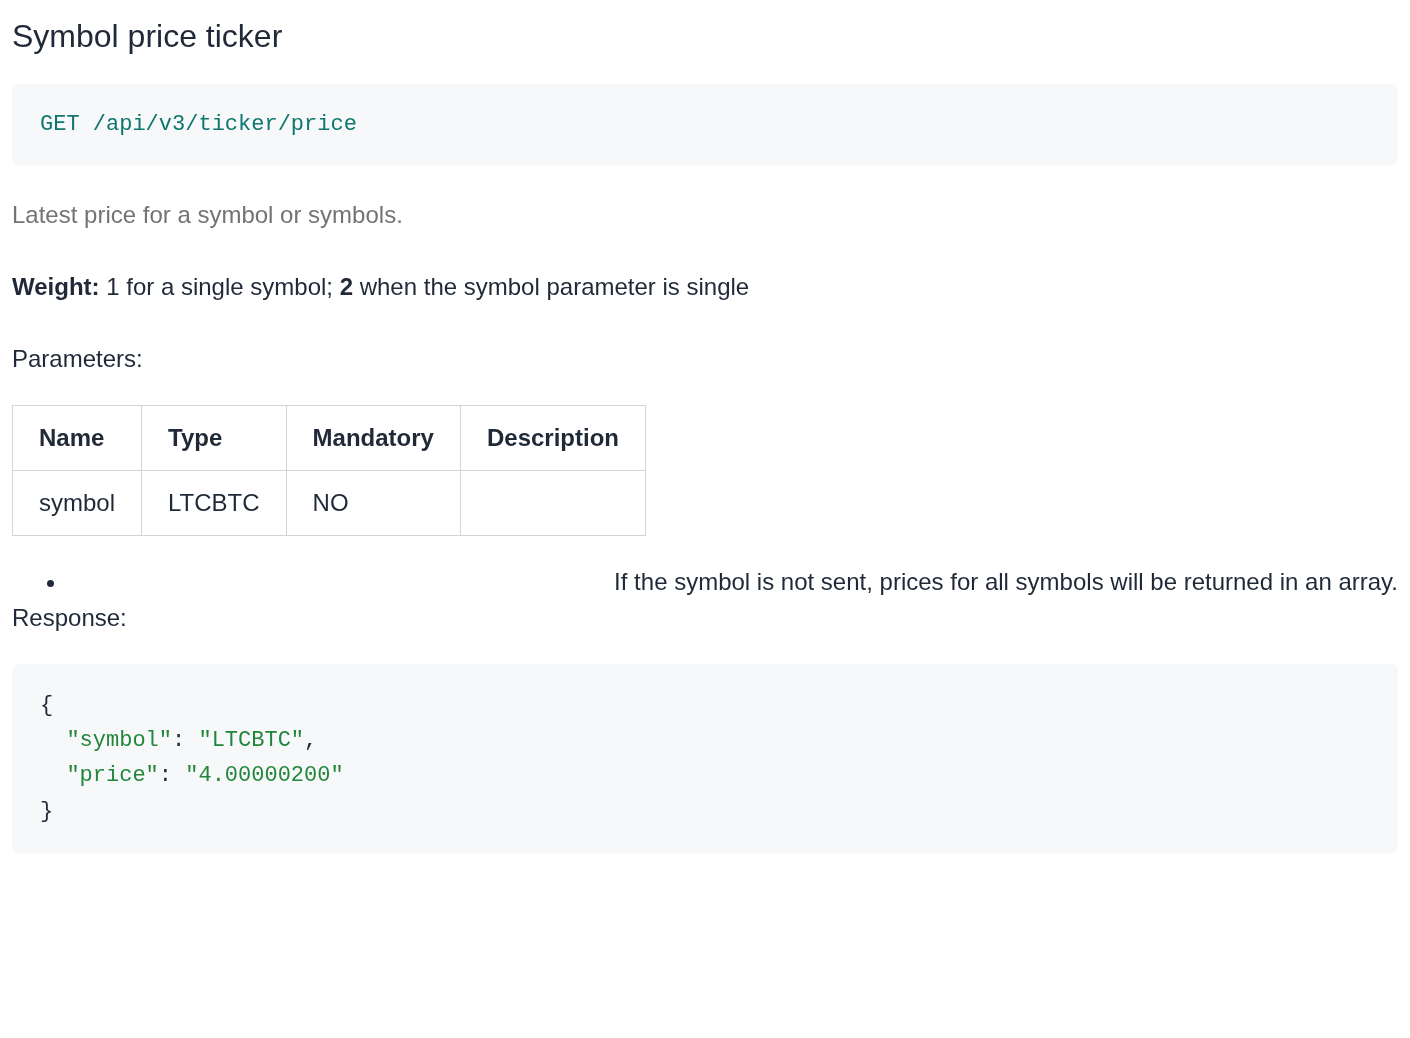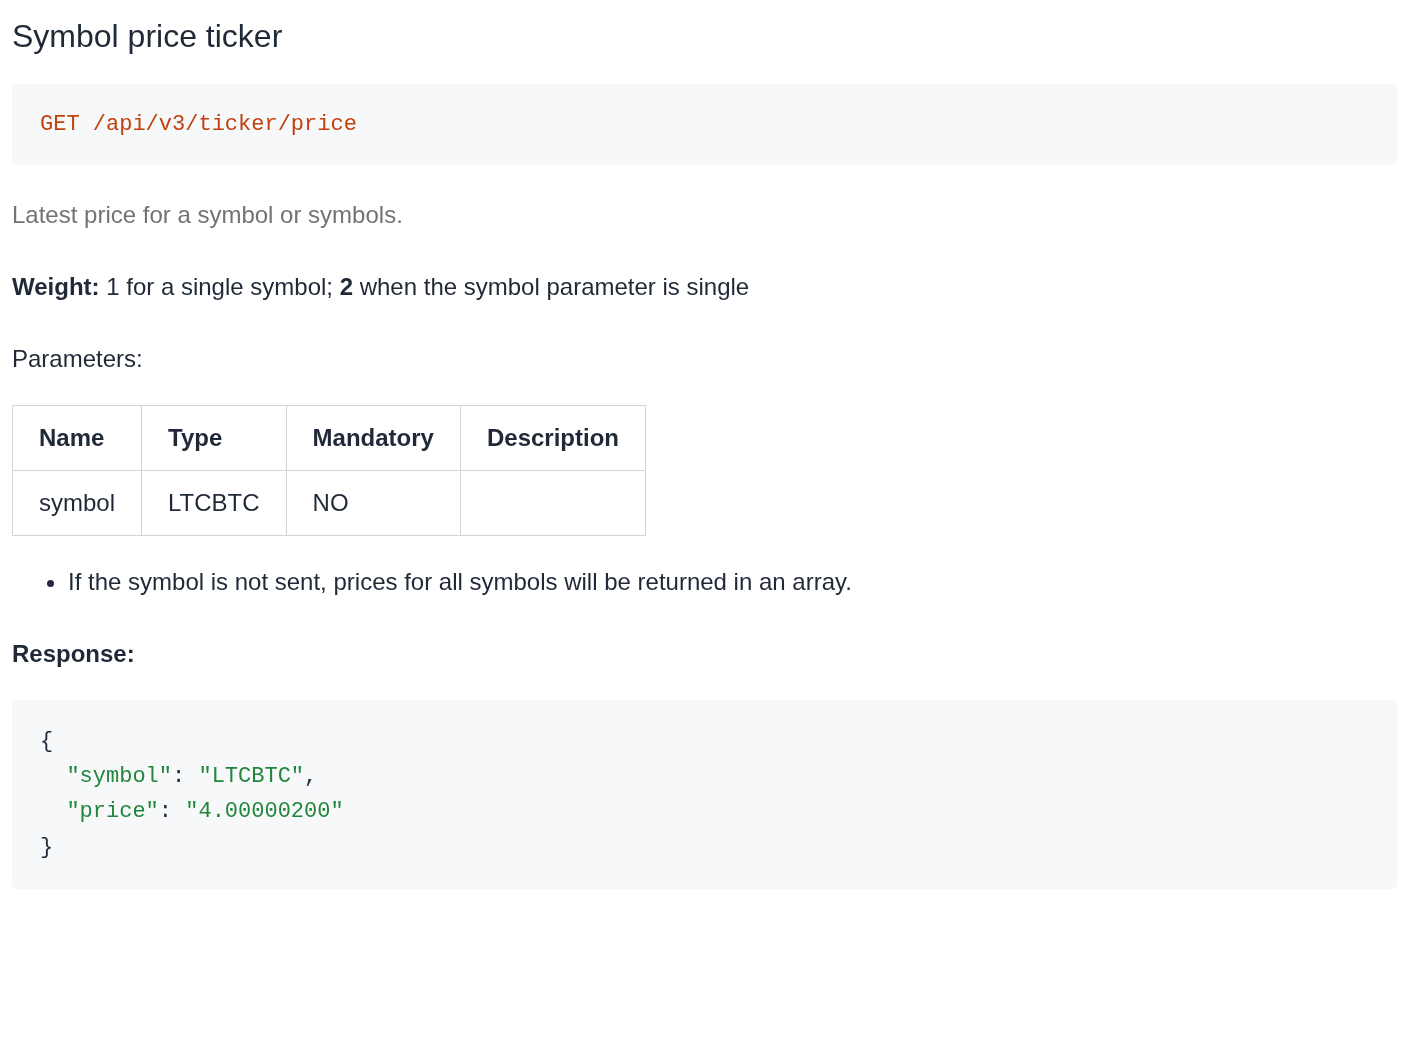--- a/index.html
+++ b/index.html
@@ -20,21 +20,21 @@
       font-weight: 400;
       color: #1f2937;
       margin-bottom: 24px;
     }
     .code-block {
       background: #f6f8fa;
       border-radius: 6px;
       padding: 24px 28px;
       font-family: "SFMono-Regular", Consolas, "Liberation Mono", Menlo, monospace;
       font-size: 22px;
-      color: #c2410c;
+      color: #0f766e;
       margin-bottom: 32px;
       white-space: pre;
       overflow-x: auto;
     }
     .description {
       font-size: 24px;
       color: #737373;
       margin-bottom: 36px;
     }
     .weight-line {
@@ -66,29 +66,29 @@
       font-size: 24px;
       text-align: left;
       color: #1f2937;
     }
     .params-table th {
       font-weight: 700;
     }
     .notes-list {
       list-style: disc;
       padding-left: 56px;
-      margin-bottom: 36px;
+      text-align: right;
     }
     .notes-list li {
       font-size: 24px;
       color: #1f2937;
     }
     .response-label {
       font-size: 24px;
-      font-weight: 700;
+      font-weight: 400;
       color: #1f2937;
       margin-bottom: 28px;
     }
     .response-block {
       background: #f6f8fa;
       border-radius: 6px;
       padding: 24px 28px;
       font-family: "SFMono-Regular", Consolas, "Liberation Mono", Menlo, monospace;
       font-size: 22px;
       color: #1f2937;

